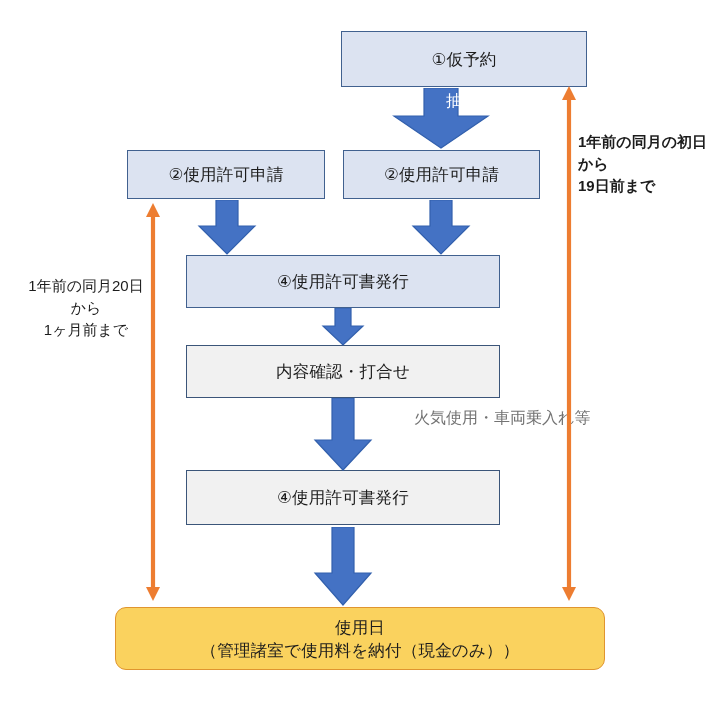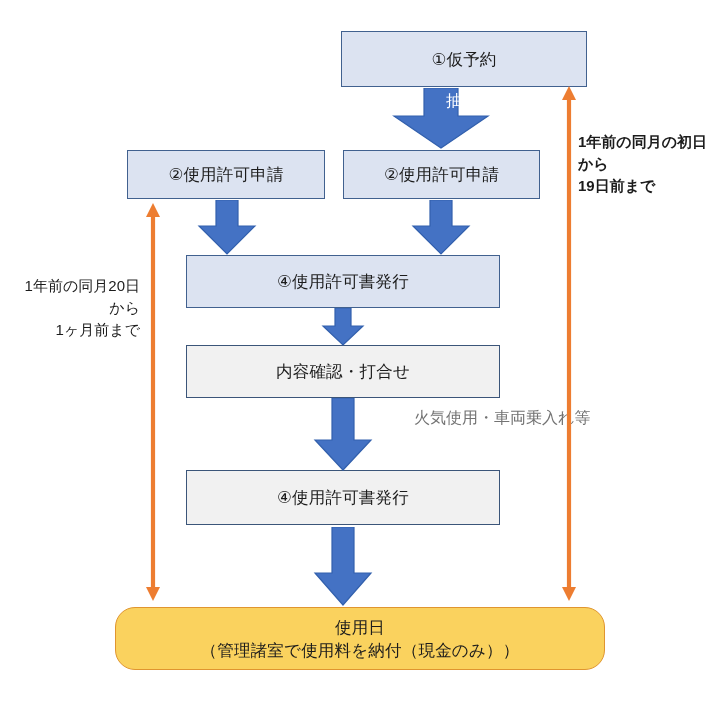--- a/index.html
+++ b/index.html
@@ -39,21 +39,21 @@
     background: #f1f1f1;
     border: 1.3px solid #3b5579;
     color: #1c1c1c;
     font-size: 16.5px;
   }
   .node-yellow {
     background: #fad25e;
     border: 1.4px solid #e0952f;
     color: #1c1c1c;
     font-size: 16.5px;
-    border-radius: 20px;
+    border-radius: 11px;
   }
   .node-yellow .lines {
     display: block;
   }
   .node-yellow .lines span {
     display: block;
   }
   .arrow-blue {
     position: absolute;
   }
@@ -75,21 +75,21 @@
     margin-left: 48px;
   }
   .side-label {
     position: absolute;
     font-size: 15px;
     color: #1c1c1c;
     line-height: 1.45;
     white-space: nowrap;
   }
   .side-label span { display: block; }
-  .side-label.align-right { text-align: right; }
+  .side-label.align-right { text-align: center; padding-left: 16px; }
   .side-label.align-left { text-align: left; }
   .lottery-label {
     position: absolute;
     font-size: 16px;
     color: #ffffff;
     white-space: nowrap;
     line-height: 1;
     text-align: center;
   }
 </style>

